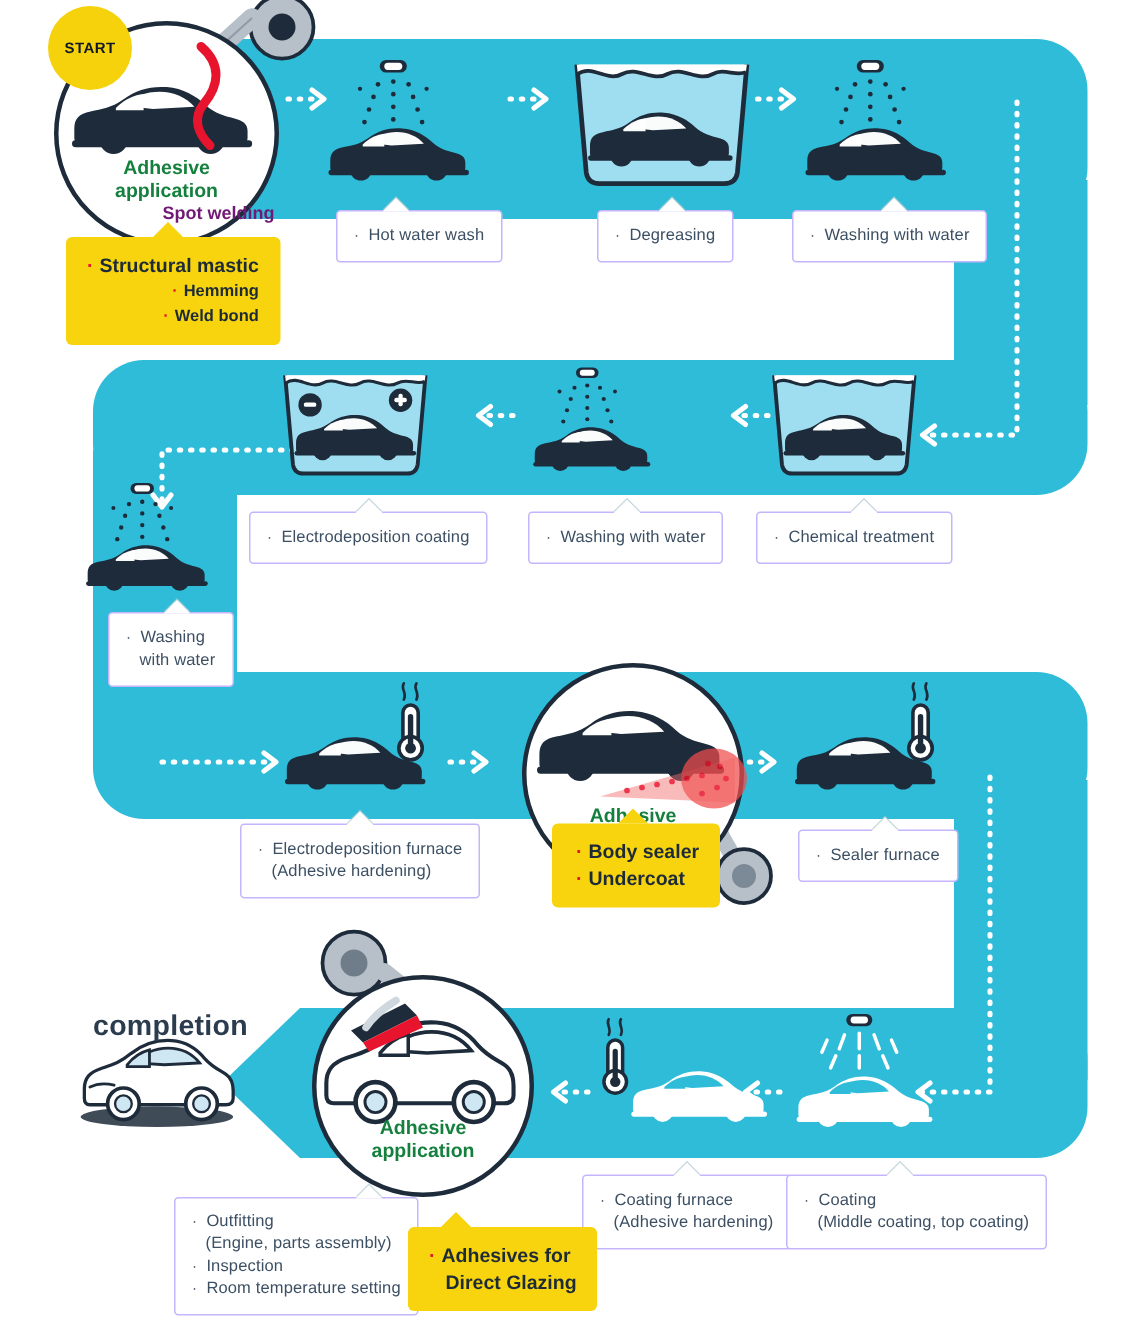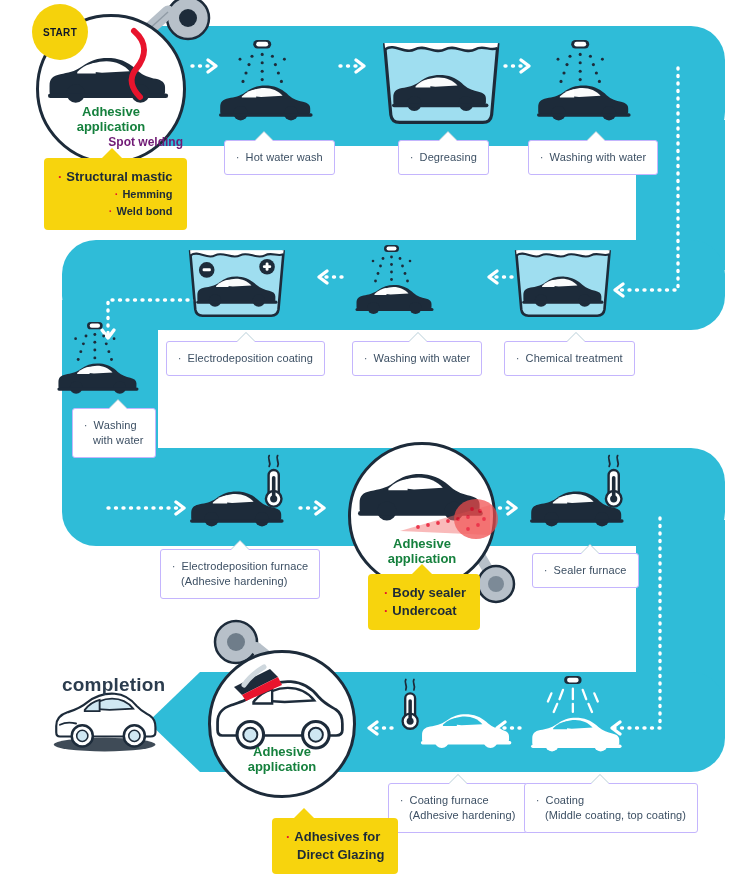--- a/index.html
+++ b/index.html
@@ -579,29 +579,36 @@
     <span class="li"><span class="dot">·</span> <span>Coating furnace</span></span>
     <span class="sub">(Adhesive hardening)</span>
   </div>
 
   <div class="callout" style="left:524px; top:783px;">
     <span class="tip" style="left:66px;"></span>
     <span class="li"><span class="dot">·</span> <span>Coating</span></span>
     <span class="sub">(Middle coating, top coating)</span>
   </div>
 
+  <div class="callout" style="left:116px; top:798px; padding-top:8px;">
+    <span class="tip" style="left:120px;"></span>
+    <span class="li"><span class="dot">·</span> <span>Outfitting</span></span>
+    <span class="sub">(Engine, parts assembly)</span>
+    <span class="li"><span class="dot">·</span> <span>Inspection</span></span>
+    <span class="li"><span class="dot">·</span> <span>Room temperature setting</span></span>
+  </div>
 
   <div class="yellow" style="left:44px; top:158px;">
     <span class="tip" style="left:58px;"></span>
     <span class="hdr"><span class="bullet">·</span><span>Structural mastic</span></span>
     <span class="sub"><span class="bullet">·</span><span>Hemming</span></span>
     <span class="sub"><span class="bullet">·</span><span>Weld bond</span></span>
   </div>
 
-  <div class="yellow" style="left:368px; top:574px;padding-left:16px;">
+  <div class="yellow" style="left:368px; top:549px;padding-left:16px;">
     <span class="tip" style="left:44px;"></span>
     <span class="row"><span class="bullet">·</span><span>Body sealer</span></span>
     <span class="row"><span class="bullet">·</span><span>Undercoat</span></span>
   </div>
 
   <div class="yellow" style="left:272px; top:818px;">
     <span class="tip" style="left:22px;"></span>
     <span class="row"><span class="bullet">·</span><span>Adhesives for</span></span>
     <span class="row" style="padding-left:11px;"><span>Direct Glazing</span></span>
   </div>

